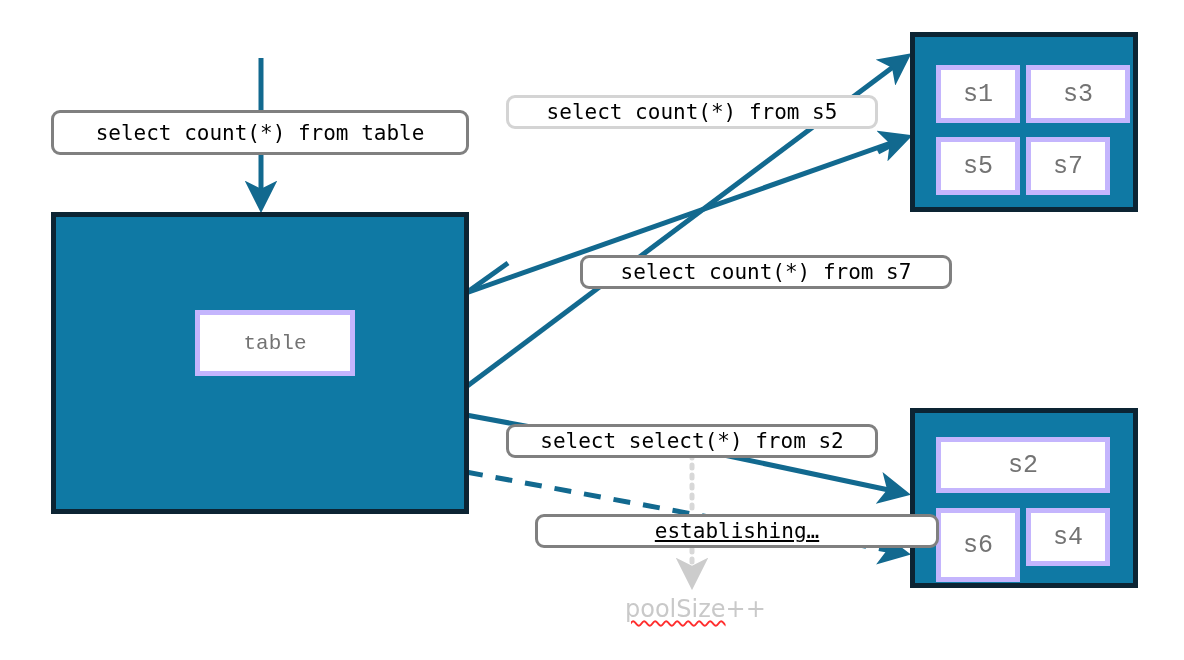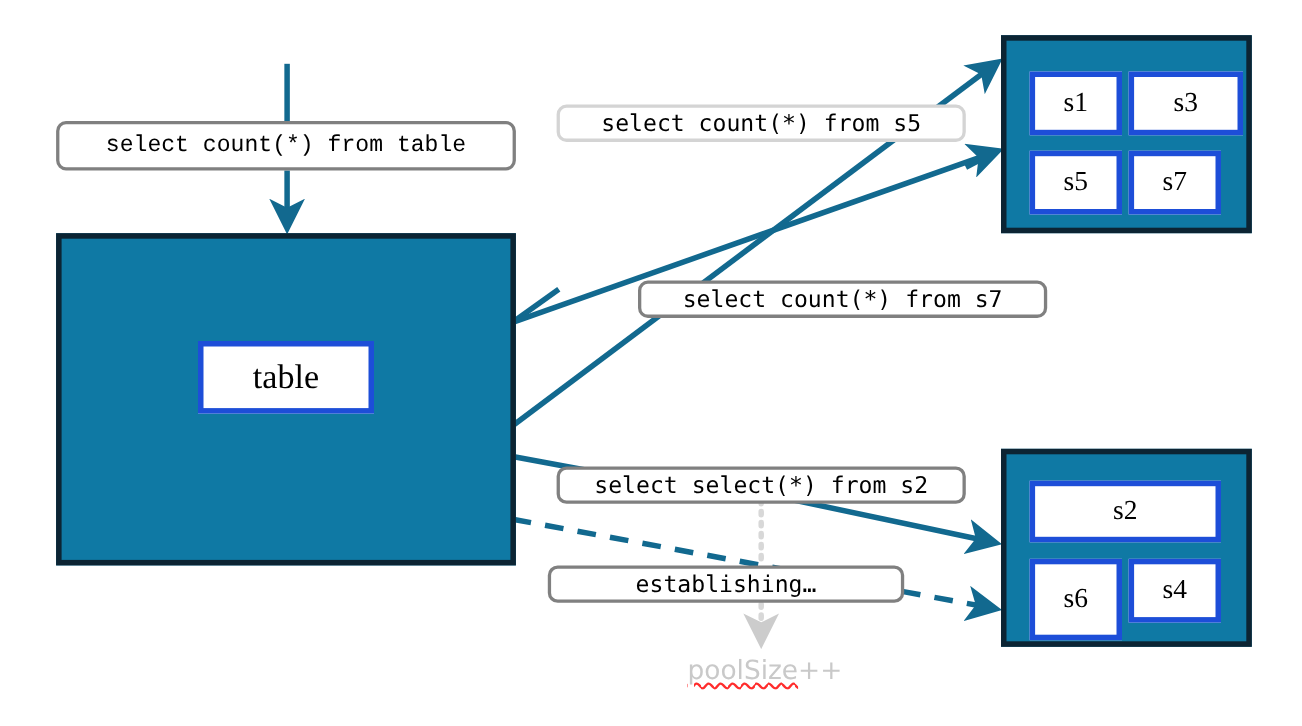--- a/index.html
+++ b/index.html
@@ -31,30 +31,30 @@
     position: absolute;
     background: #0f79a4;
     border: 5px solid #0c2433;
     box-sizing: border-box;
   }
 
   
   .node {
     position: absolute;
     background: #ffffff;
-    border: 5px solid #1d4ed8;
+    border: 5px solid #c4b5fd;
     box-sizing: border-box;
     display: flex;
     align-items: center;
     justify-content: center;
-    color: #000000;
-    font-family: Liberation Serif, serif;
+    color: #737373;
+    font-family: Liberation Mono, monospace;
   }
   .node-sm { font-size: 25px; }
-  .node-lg { font-size: 31px; }
+  .node-lg { font-size: 21px; margin-left: 15px; }
 
   
   .pill {
     position: absolute;
     background: #ffffff;
     border: 3px solid #808080;
     border-radius: 9px;
     box-sizing: border-box;
     display: flex;
     align-items: center;
@@ -139,28 +139,28 @@
   <div class="node node-sm" style="left:1026px; top:65px; width:104px; height:58px;">s3</div>
   <div class="node node-sm" style="left:936px; top:137px; width:84px; height:58px;">s5</div>
   <div class="node node-sm" style="left:1026px; top:137px; width:84px; height:58px;">s7</div>
 
   <div class="teal-box" style="left:910px; top:408px; width:228px; height:180px;"></div>
 
   <div class="node node-sm" style="left:936px; top:437px; width:174px; height:56px;">s2</div>
   <div class="node node-sm" style="left:936px; top:508px; width:84px; height:74px;">s6</div>
   <div class="node node-sm" style="left:1026px; top:508px; width:84px; height:58px;">s4</div>
 
-  <div class="pill" style="left:51px; top:110px; width:418px; height:45px;font-family:Liberation Mono, monospace;">select count(*) from table</div>
+  <div class="pill" style="left:51px; top:110px; width:418px; height:45px;">select count(*) from table</div>
 
   <div class="pill light" style="left:506px; top:95px; width:372px; height:34px;">select count(*) from s5</div>
 
 
   <div class="pill" style="left:580px; top:255px; width:372px; height:34px;">select count(*) from s7</div>
 
   <div class="pill" style="left:506px; top:424px; width:372px; height:34px;">select select(*) from s2</div>
 
-  <div class="pill" style="left:498px; top:514px; width:324px; height:34px;">establishing…</div>
+  <div class="pill" style="left:535px; top:514px; width:404px; height:34px;text-decoration:underline;">establishing…</div>
 
   <div class="ghost-text" style="left:625px; top:595px;">
     <span class="spell">poolSize</span><span>++</span>
   </div>
 
 </div>
 
 </body></html>

